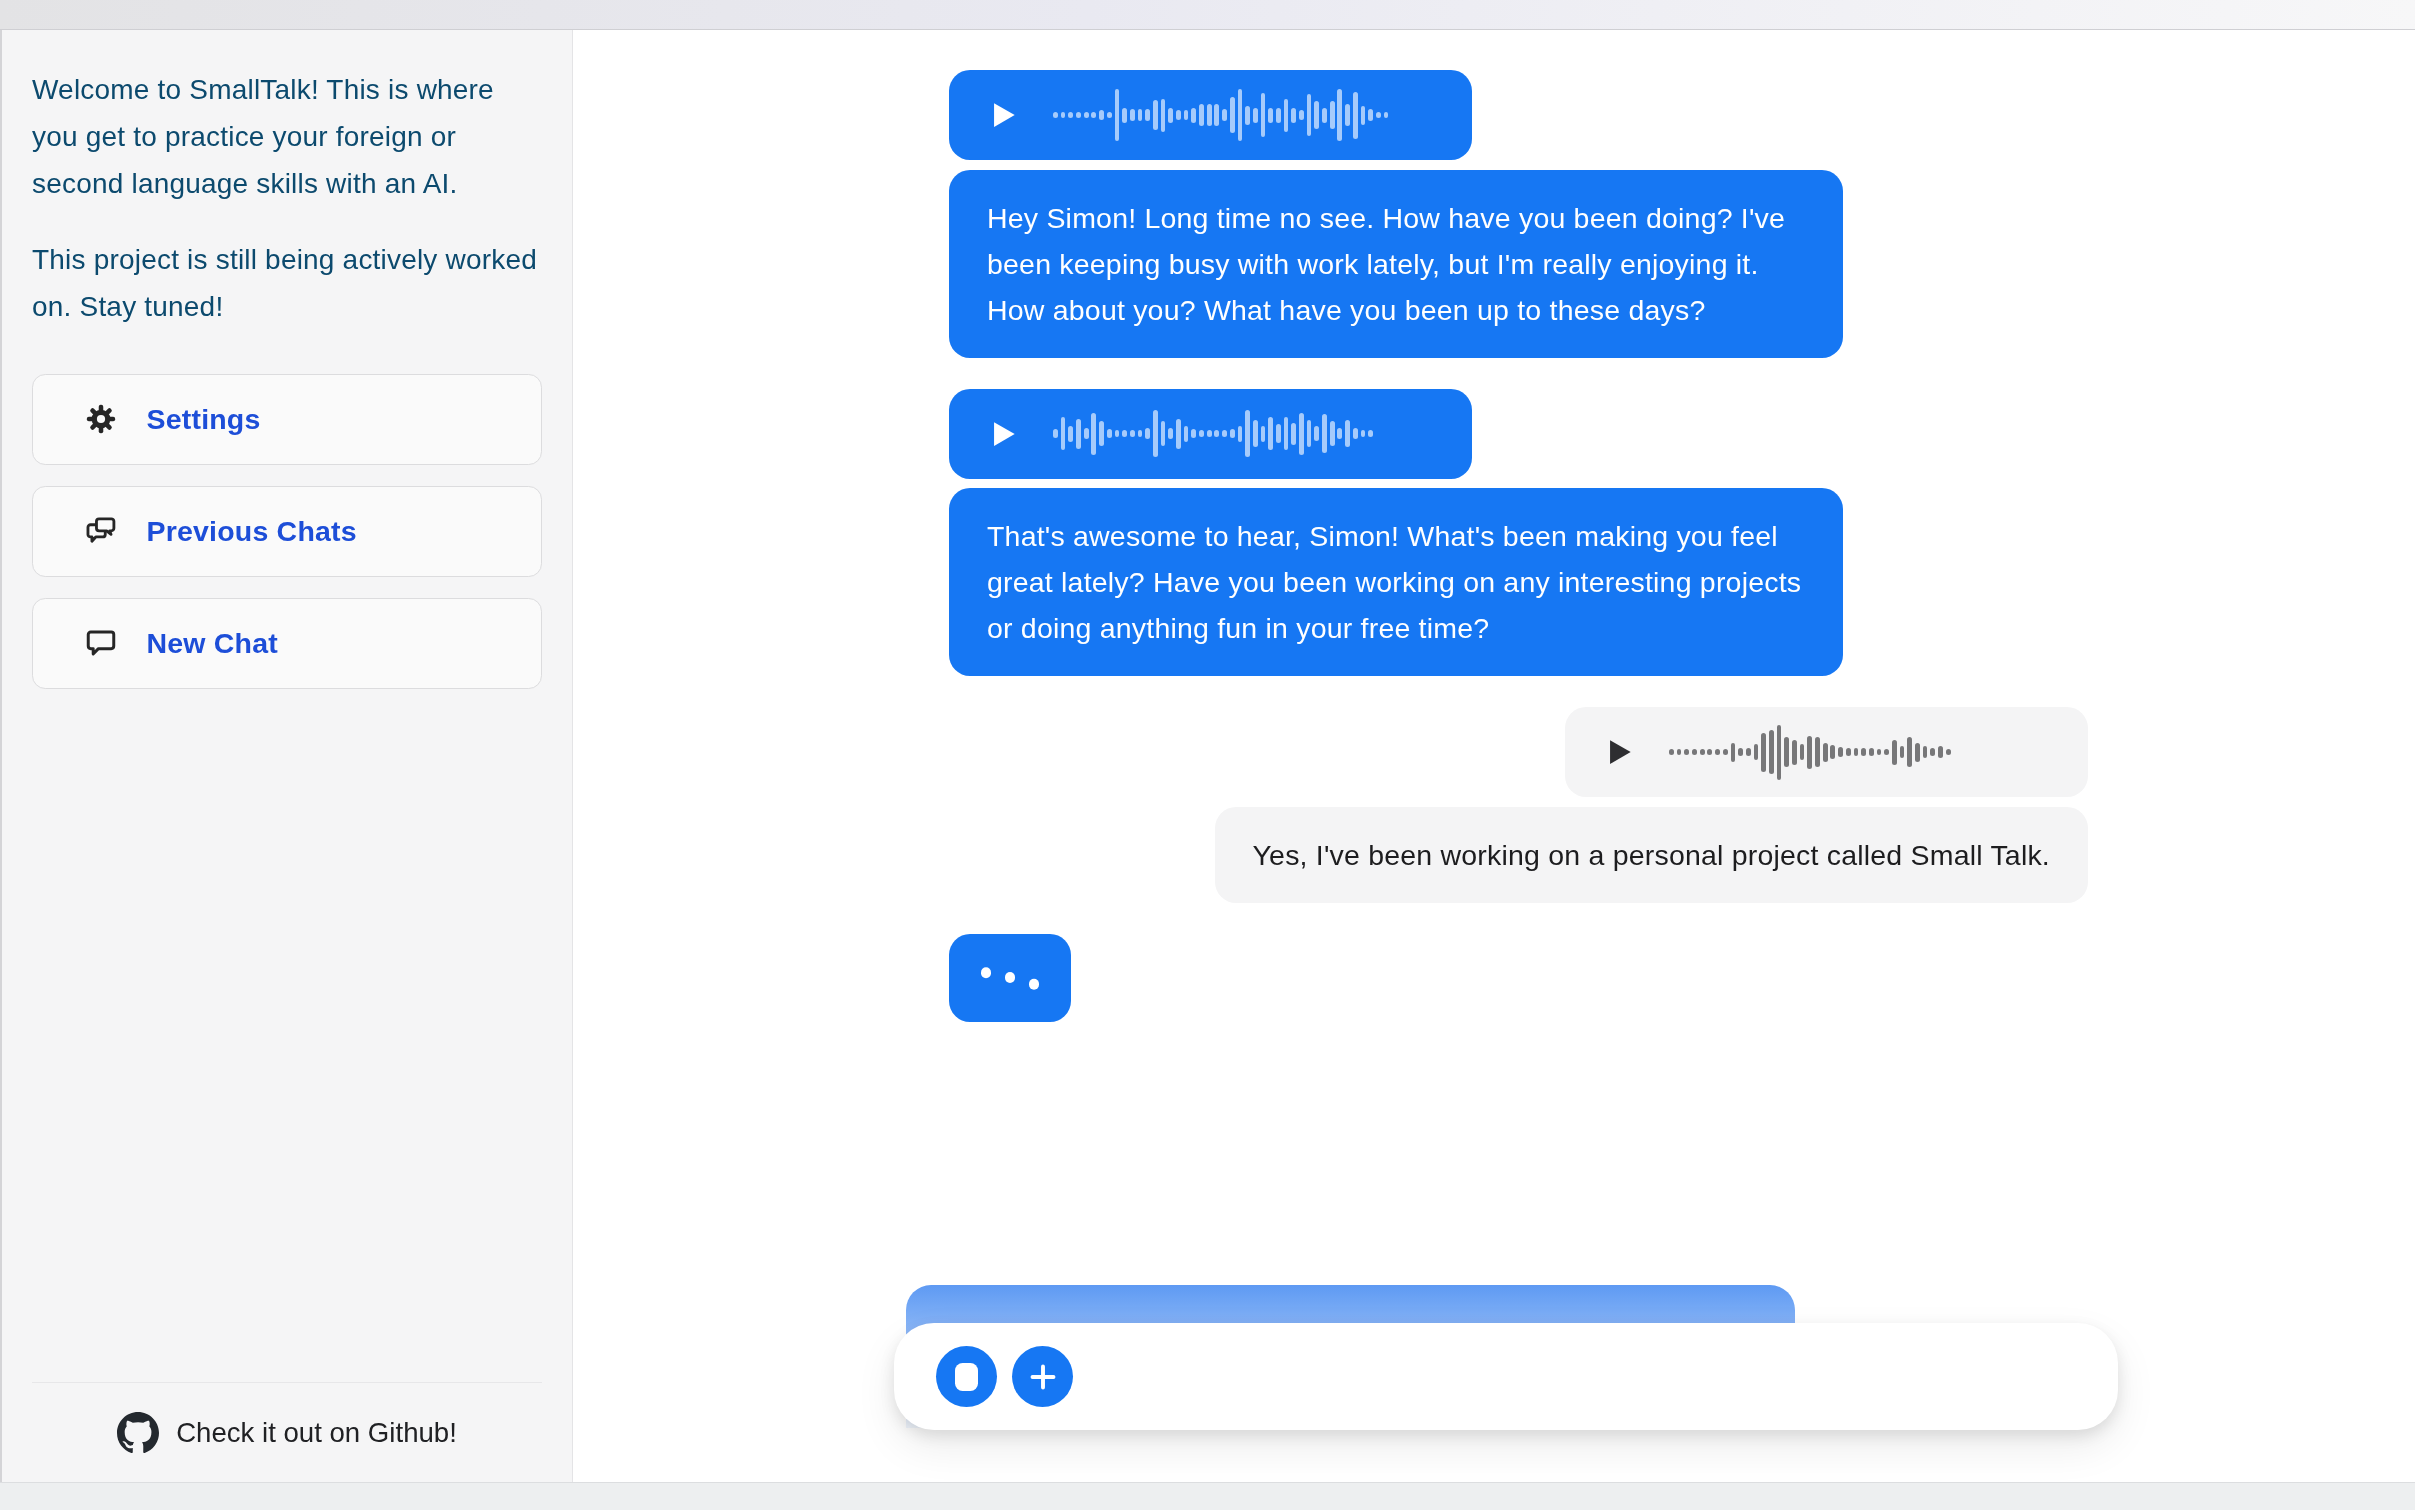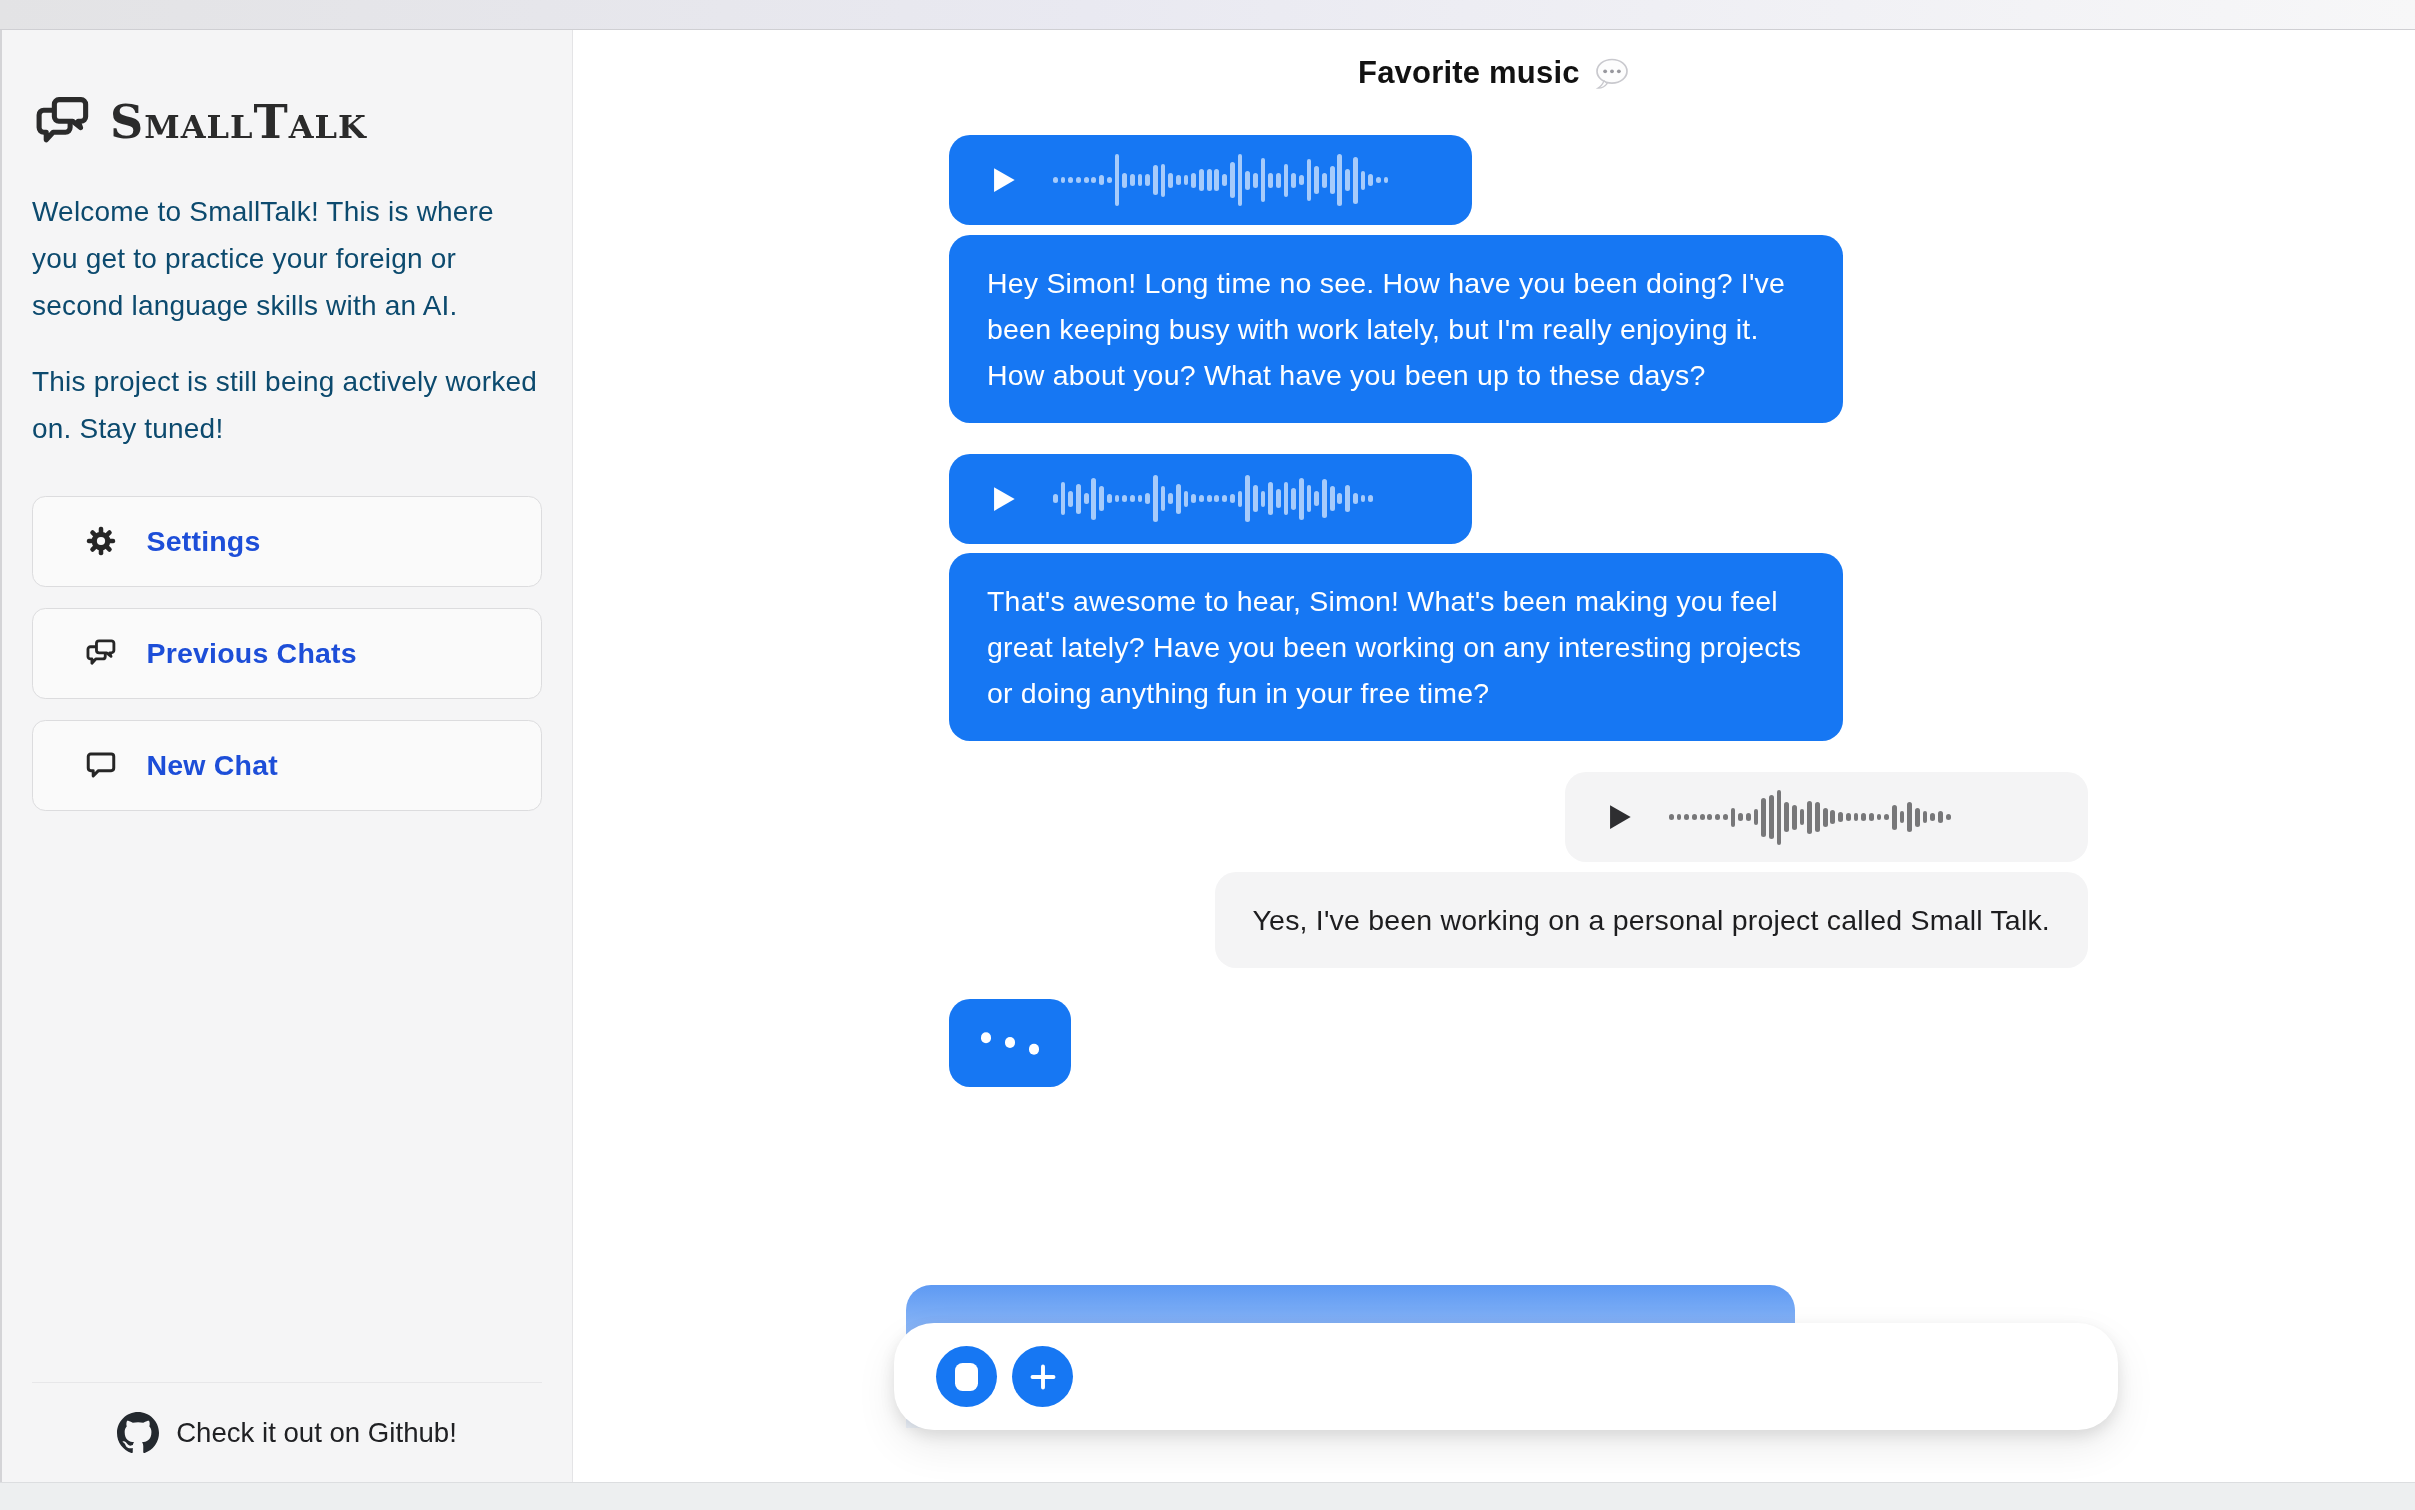--- a/index.html
+++ b/index.html
@@ -91,31 +91,20 @@
 </style>
 </head>
 <body>
 
 <div class="screen">
   <div class="chrome-top"></div>
 
   <div class="app">
 
     <aside class="sidebar">
-      <div class="logo">
-        <span class="logo-icon">
-          <svg viewBox="0 0 24 24">
-            <g fill="#f5f5f6" stroke="#2b2b2b" stroke-width="2" stroke-linejoin="round">
-              <path d="M4.6 7.6h8.6a1.8 1.8 0 0 1 1.8 1.8v5a1.8 1.8 0 0 1-1.8 1.8H8.3l-2.7 3v-3H4.6a1.8 1.8 0 0 1-1.8-1.8v-5a1.8 1.8 0 0 1 1.8-1.8z"></path>
-              <path d="M10.6 3.4h8.7a1.8 1.8 0 0 1 1.8 1.8v4.9a1.8 1.8 0 0 1-1.8 1.8h-1.1l.9 2.5-3.1-2.5h-5.4a1.8 1.8 0 0 1-1.8-1.8V5.2a1.8 1.8 0 0 1 1.8-1.8z"></path>
-            </g>
-          </svg>
-        </span>
-        <span class="logo-text">SmallTalk</span>
-      </div>
 
       <p class="intro">Welcome to SmallTalk! This is where you get to practice your foreign or second language skills with an AI.</p>
       <p class="intro">This project is still being actively worked on. Stay tuned!</p>
 
       <div class="side-buttons">
         <button class="side-btn">
           <span class="btn-icon">
             <svg viewBox="0 0 24 24">
               <g fill="#262626">
                 <rect x="10.4" y="2" width="3.2" height="20" rx="1.4"></rect>
@@ -159,30 +148,20 @@
             <svg viewBox="0 0 16 16" fill="#24292f">
               <path d="M8 0C3.58 0 0 3.58 0 8c0 3.54 2.29 6.53 5.47 7.59.4.07.55-.17.55-.38 0-.19-.01-.82-.01-1.49-2.01.37-2.53-.49-2.69-.94-.09-.23-.48-.94-.82-1.13-.28-.15-.68-.52-.01-.53.63-.01 1.08.58 1.23.82.72 1.21 1.87.87 2.33.66.07-.52.28-.87.51-1.07-1.78-.2-3.64-.89-3.64-3.95 0-.87.31-1.59.82-2.15-.08-.2-.36-1.02.08-2.12 0 0 .67-.21 2.2.82.64-.18 1.32-.27 2-.27s1.36.09 2 .27c1.53-1.04 2.2-.82 2.2-.82.44 1.1.16 1.92.08 2.12.51.56.82 1.27.82 2.15 0 3.07-1.87 3.75-3.65 3.95.29.25.54.73.54 1.48 0 1.07-.01 1.93-.01 2.2 0 .21.15.46.55.38A8.01 8.01 0 0 0 16 8c0-4.42-3.58-8-8-8z"></path>
             </svg>
           </span>
           <span class="github-label">Check it out on Github!</span>
         </a>
       </div>
     </aside>
 
     <main class="main">
-      <div class="chat-title">
-        <span class="title-text">Favorite music</span>
-        <svg viewBox="0 0 36 36">
-          <ellipse cx="18" cy="14.5" rx="14.2" ry="11.2" fill="#fdfdfd" stroke="#c9c9ce" stroke-width="1.6"></ellipse>
-          <path d="M10.5 23.5 C9 27 7 29.2 4.8 30.4 C8.4 30.5 11.4 28.8 13.4 26.2 Z" fill="#fdfdfd" stroke="#c9c9ce" stroke-width="1.2"></path>
-          <circle cx="11.5" cy="14.5" r="1.8" fill="#98989e"></circle>
-          <circle cx="18" cy="14.5" r="1.8" fill="#98989e"></circle>
-          <circle cx="24.5" cy="14.5" r="1.8" fill="#98989e"></circle>
-        </svg>
-      </div>
 
       <div class="messages">
 
         <div class="msg ai voice">
           <button class="play-btn">
             <svg viewBox="0 0 24 24">
                 <path d="M7 4.5v15l13-7.5z" fill="#ffffff"></path>
               </svg>
           </button>
           <div class="waveform">

